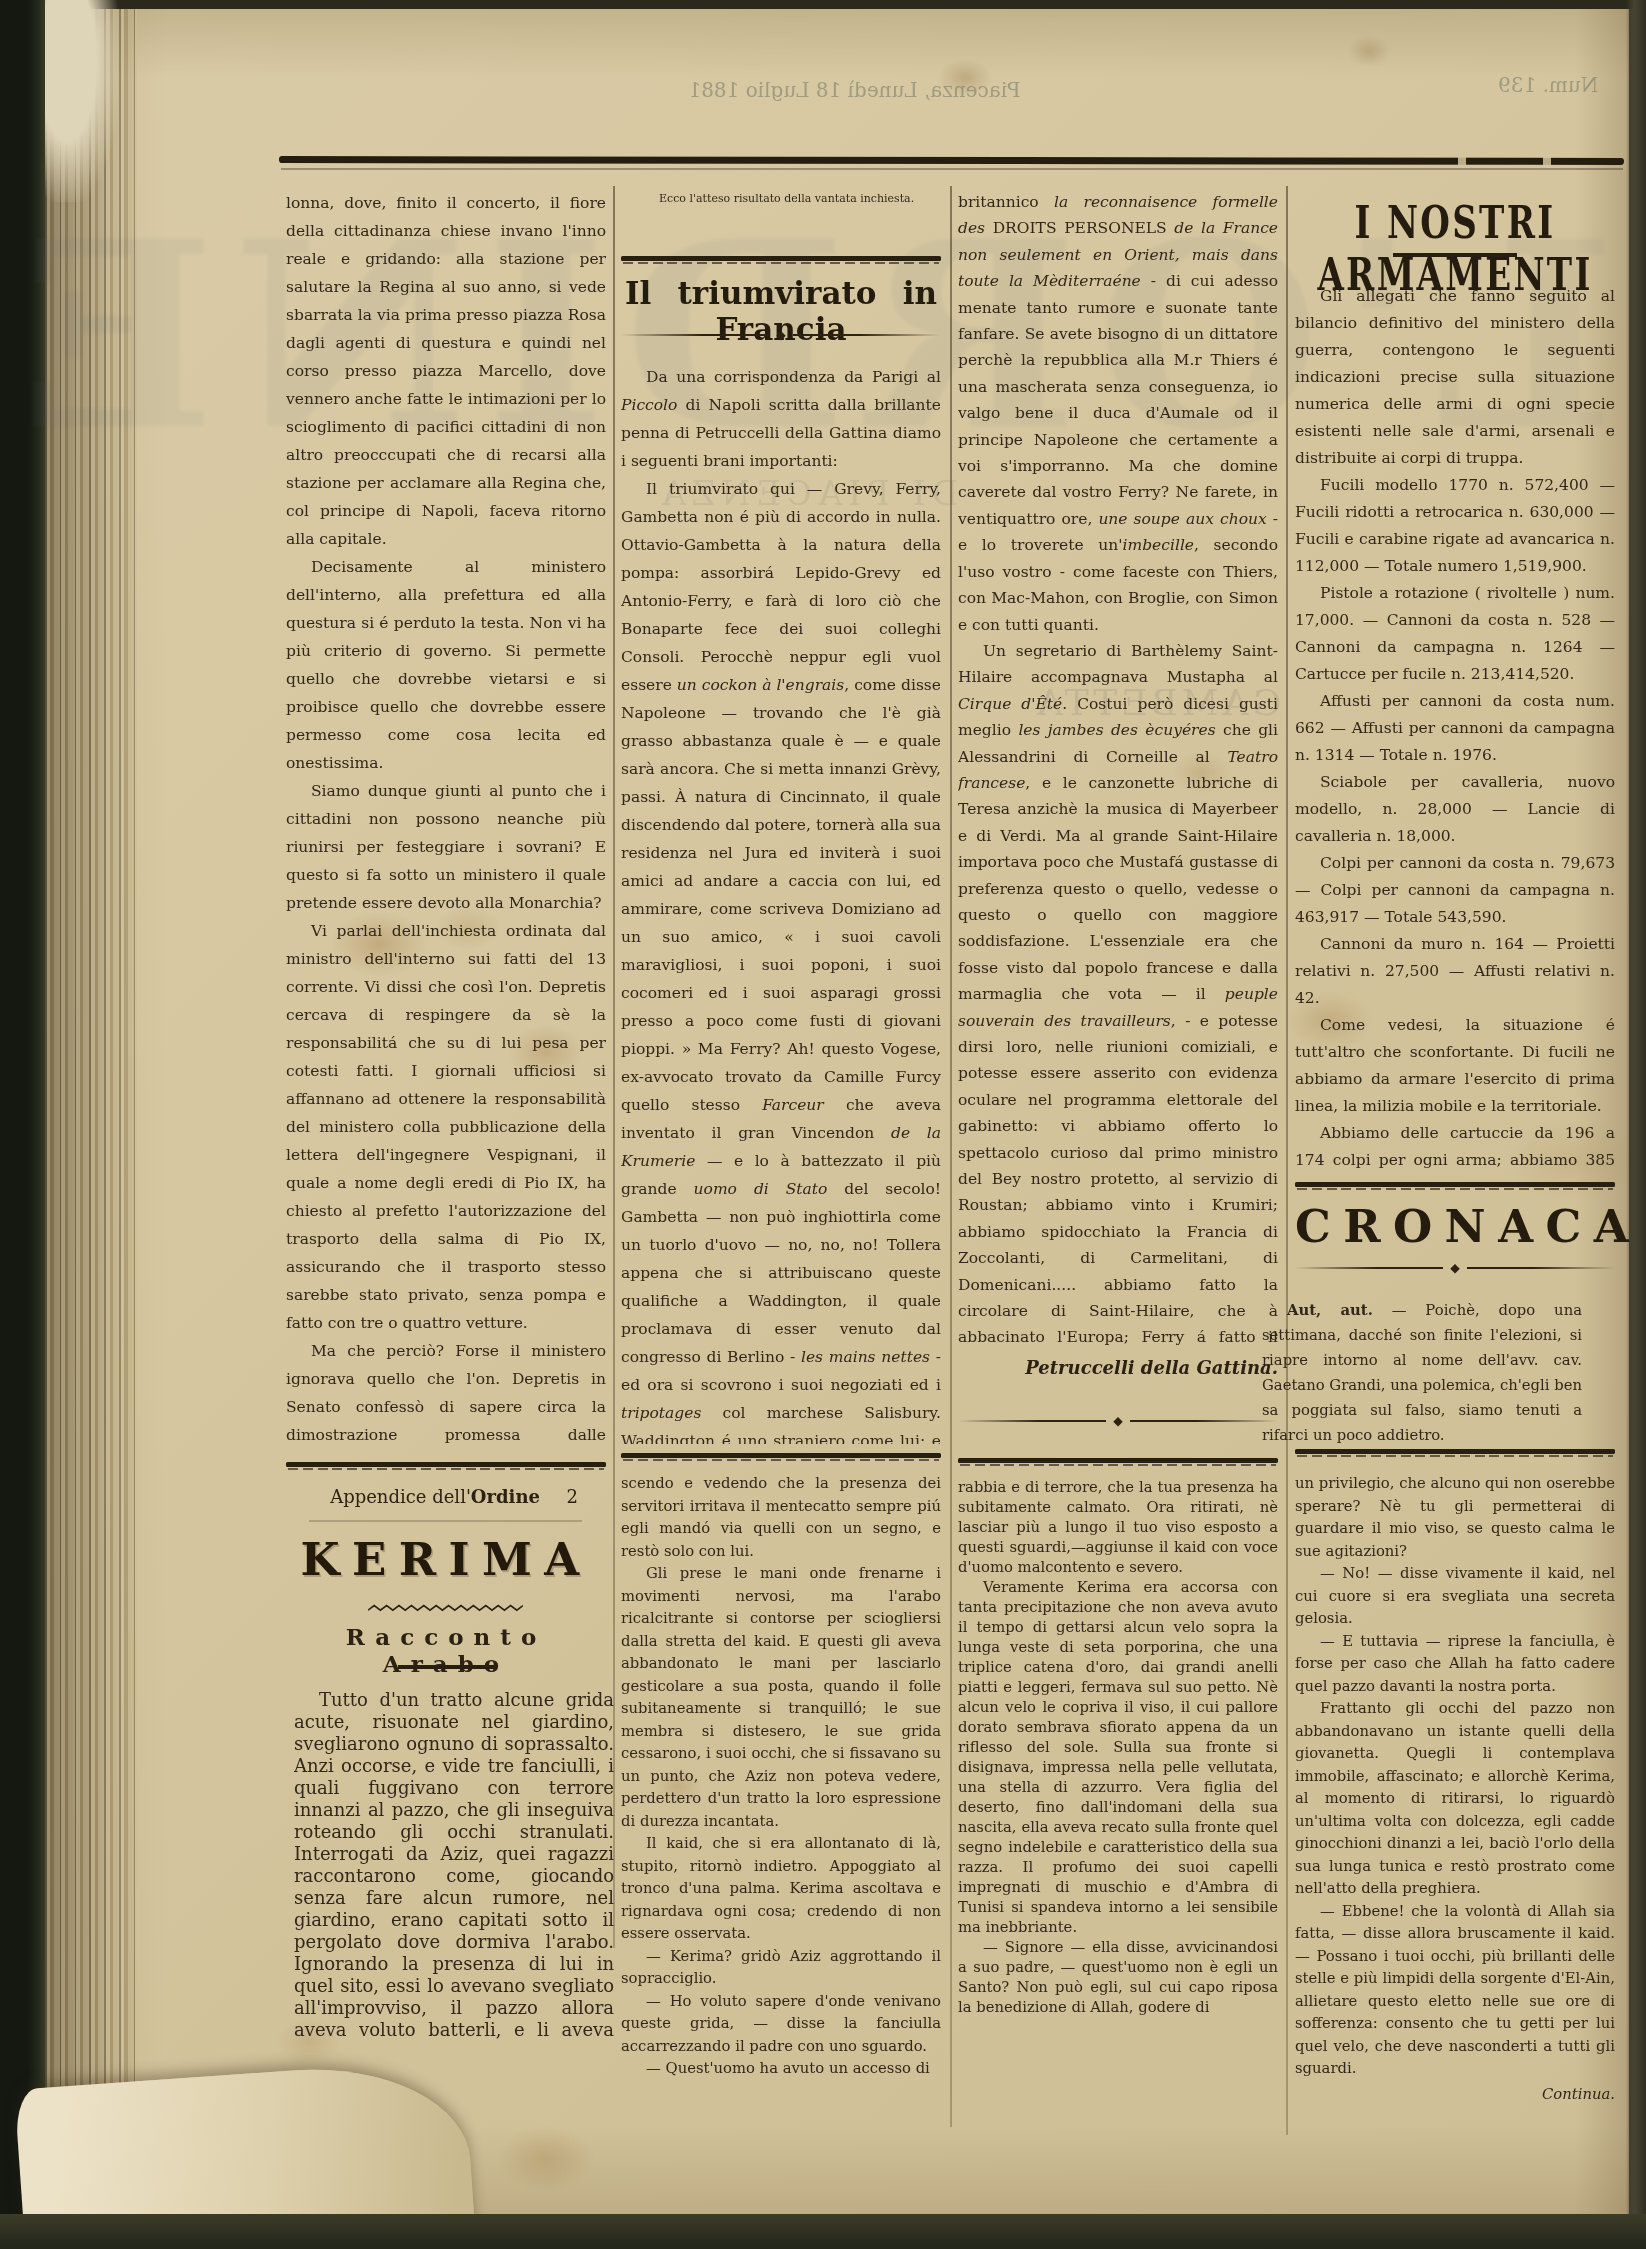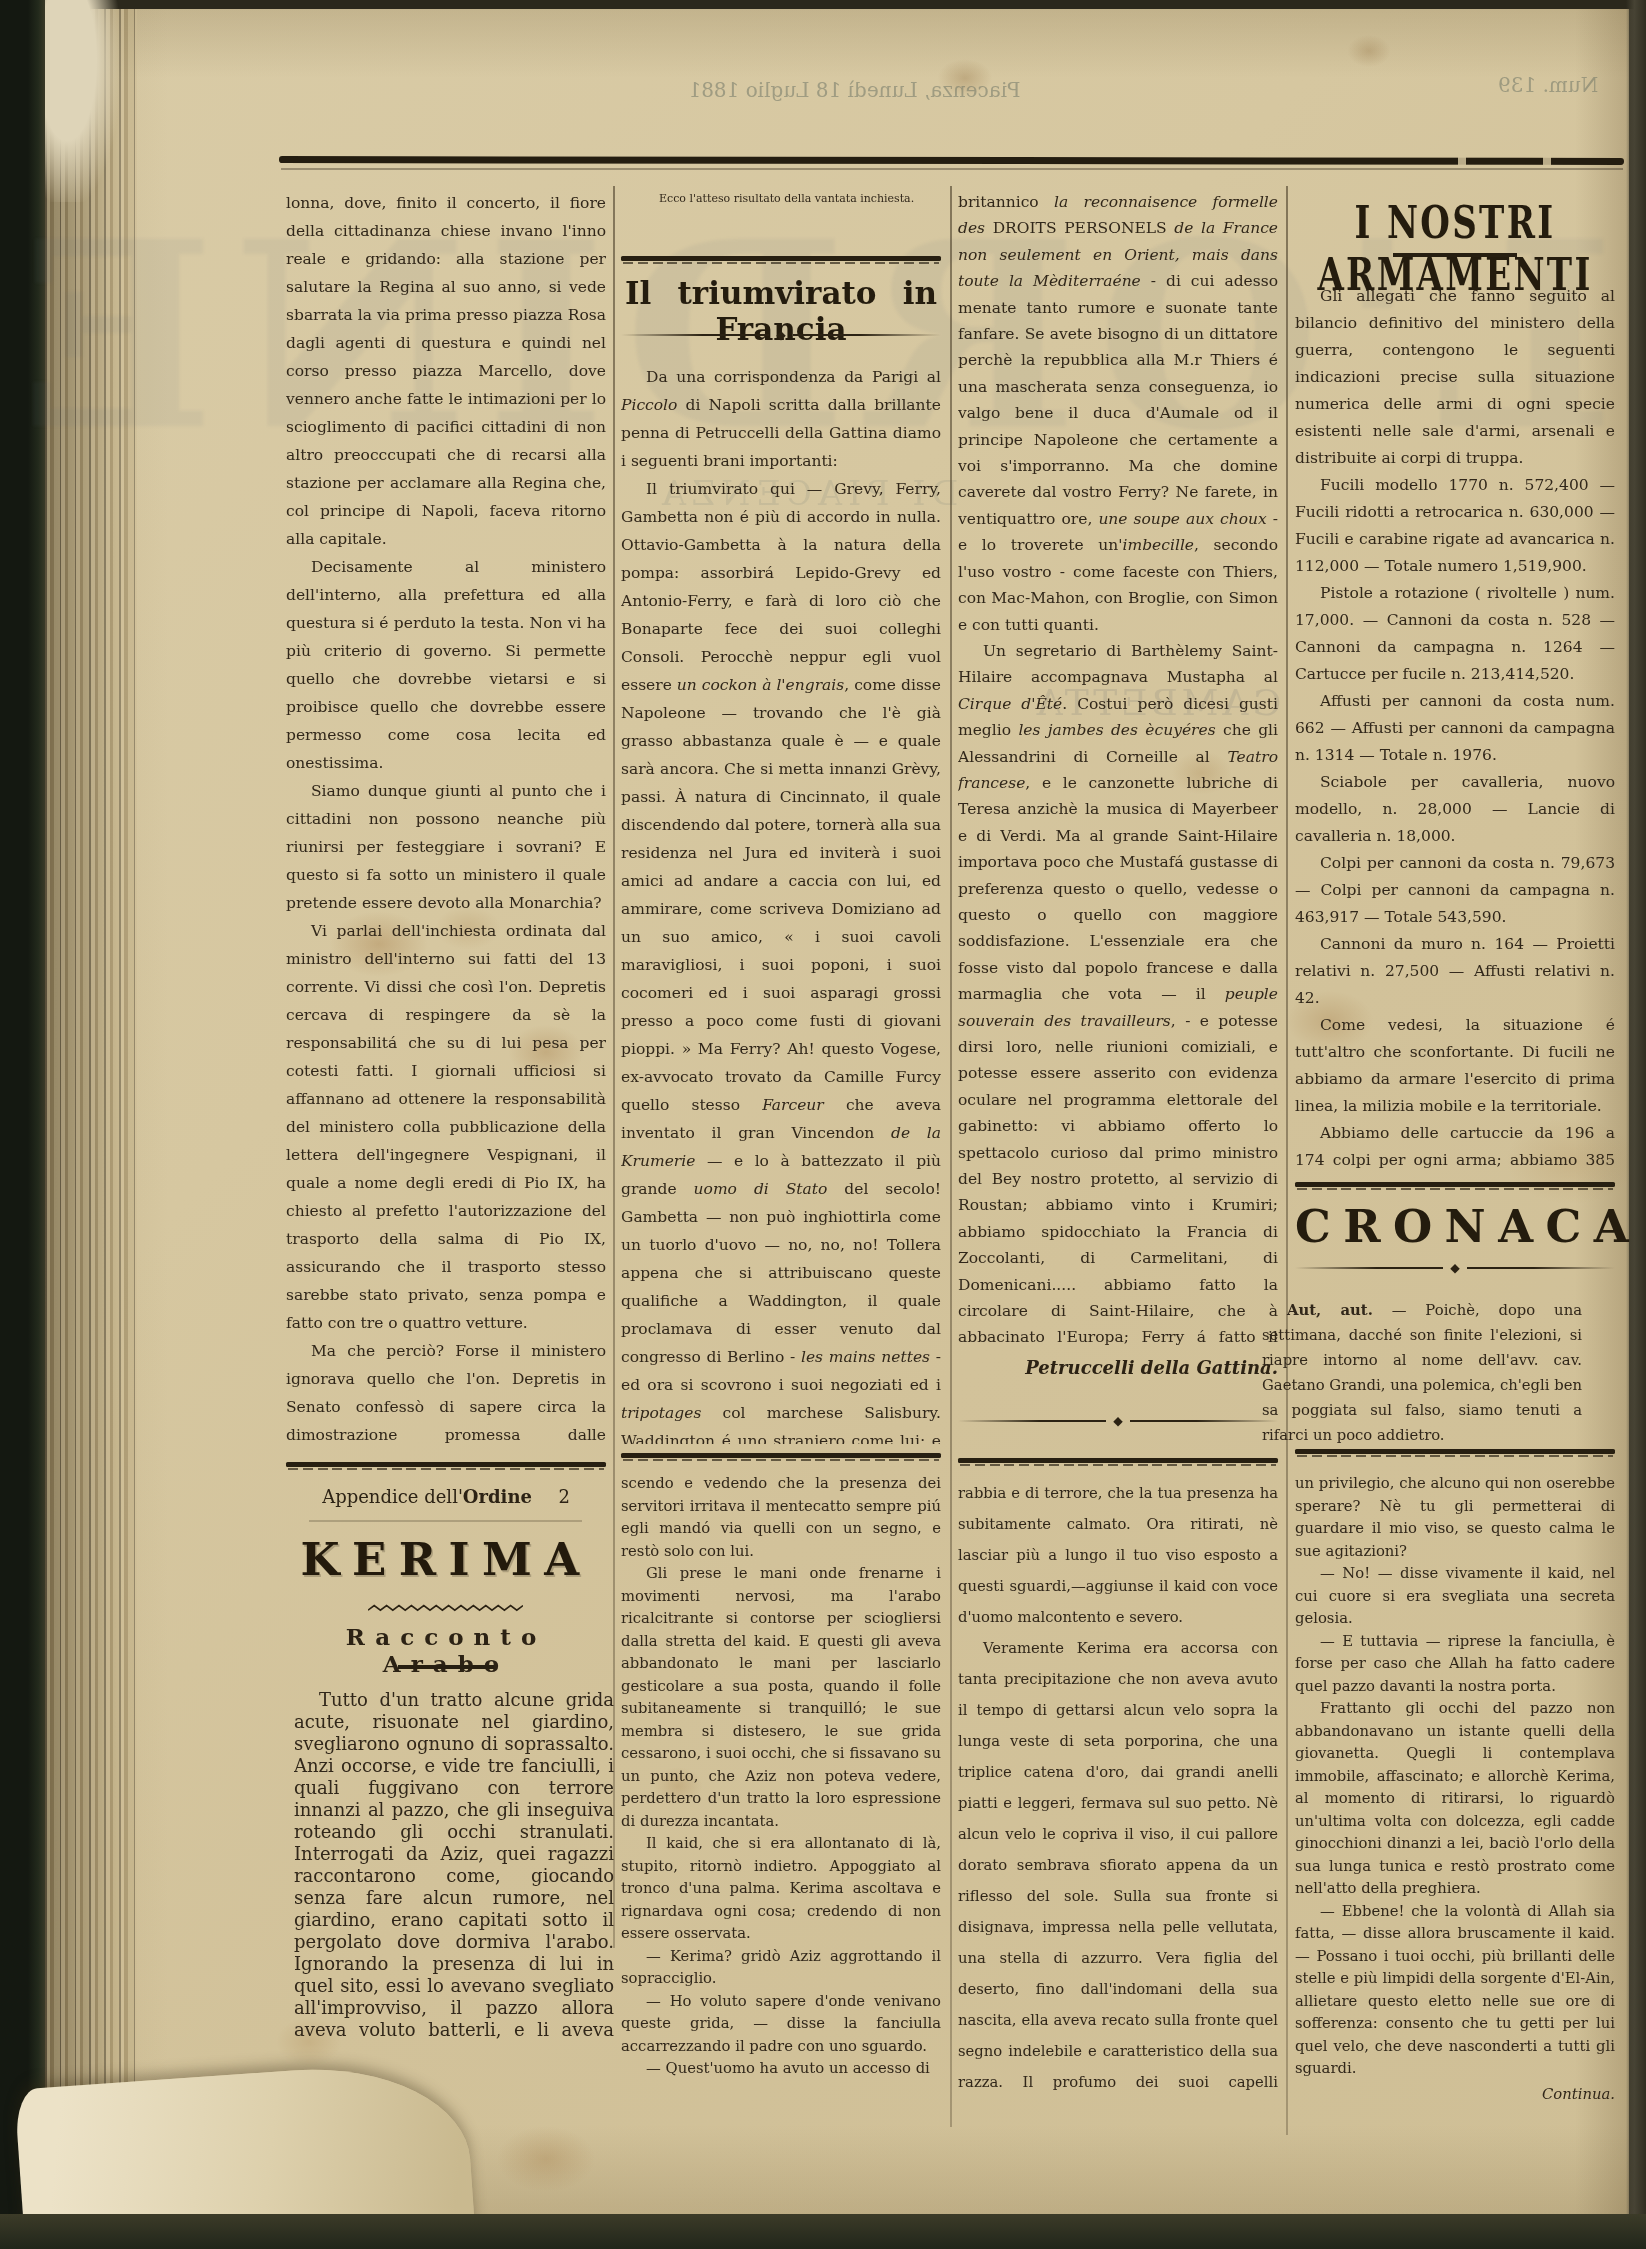--- a/index.html
+++ b/index.html
@@ -109,21 +109,21 @@
 <div class="col-block clip cont" style="left:286px;top:189px;height:1262px;font-size:15.5px;line-height:28px;">
     <p class="para">lonna, dove, finito il concerto, il fiore della cittadinanza chiese invano l'inno reale e gridando: alla stazione per salutare la Regina al suo anno, si vede sbarrata la via prima presso piazza Rosa dagli agenti di questura e quindi nel corso presso piazza Marcello, dove vennero anche fatte le intimazioni per lo scioglimento di pacifici cittadini di non altro preocccupati che di recarsi alla stazione per acclamare alla Regina che, col principe di Napoli, faceva ritorno alla capitale.</p>
     <p class="para">Decisamente al ministero dell'interno, alla prefettura ed alla questura si é perduto la testa. Non vi ha più criterio di governo. Si permette quello che dovrebbe vietarsi e si proibisce quello che dovrebbe essere permesso come cosa lecita ed onestissima.</p>
     <p class="para">Siamo dunque giunti al punto che i cittadini non possono neanche più riunirsi per festeggiare i sovrani? E questo si fa sotto un ministero il quale pretende essere devoto alla Monarchia?</p>
     <p class="para">Vi parlai dell'inchiesta ordinata dal ministro dell'interno sui fatti del 13 corrente. Vi dissi che così l'on. Depretis cercava di respingere da sè la responsabilitá che su di lui pesa per cotesti fatti. I giornali ufficiosi si affannano ad ottenere la responsabilità del ministero colla pubblicazione della lettera dell'ingegnere Vespignani, il quale a nome degli eredi di Pio IX, ha chiesto al prefetto l'autorizzazione del trasporto della salma di Pio IX, assicurando che il trasporto stesso sarebbe stato privato, senza pompa e fatto con tre o quattro vetture.</p>
     <p class="para">Ma che perciò? Forse il ministero ignorava quello che l'on. Depretis in Senato confessò di sapere circa la dimostrazione promessa dalle associazioni cattoliche?</p>
   </div>
 
 <div class="xrule" style="left:286px;top:1462px;"></div>
 
-<div class="appendix" style="left:286px;top:1486px;font-size:18px;">
+<div class="appendix" style="left:294px;top:1486px;font-size:18px;">
   <span>Appendice dell'</span><b>Ordine</b><span style="margin-left:26.4px;">2</span>
 </div>
 <div class="thinrule" style="left:309px;top:1520px;width:273px;opacity:.45;"></div>
 
 <div class="kerima" style="left:286px;top:1533px;font-size:45px;letter-spacing:12.4px;">KERIMA</div>
 <svg style="position:absolute;left:368px;top:1604px;" width="155" height="7.8" viewBox="0 0 200 10">
   <polyline points="0,8 8,2 16,8 24,2 32,8 40,2 48,8 56,2 64,8 72,2 80,8 88,2 96,8 104,2 112,8 120,2 128,8 136,2 144,8 152,2 160,8 168,2 176,8 184,2 192,8 200,2" fill="none" stroke="#2b2213" stroke-width="2"></polyline>
 </svg>
 <div class="subtitle" style="left:286px;top:1623px;font-size:23px;letter-spacing:10px;font-weight:bold;">Racconto Arabo</div>
 <div class="hrule-short" style="left:398px;top:1665px;width:96px;"></div>
@@ -170,21 +170,21 @@
 
 <div class="signature" style="left:958px;top:1357px;font-size:18px;">Petruccelli della Gattina.</div>
 
 <div class="orn" style="left:958px;top:1415px;">
   <span class="line"></span>
   <span class="dia">◆</span>
   <span class="line r"></span>
 </div>
 <div class="xrule" style="left:958px;top:1458px;"></div>
 
-<div class="col-block clip cont" style="left:958px;top:1477px;height:613px;font-size:14.8px;line-height:31px;">
+<div class="col-block clip cont" style="left:958px;top:1477px;height:613px;font-size:14.8px;line-height:20px;">
     <p class="para">rabbia e di terrore, che la tua presenza ha subitamente calmato. Ora ritirati, nè lasciar più a lungo il tuo viso esposto a questi sguardi,—aggiunse il kaid con voce d'uomo malcontento e severo.</p>
     <p class="para">Veramente Kerima era accorsa con tanta precipitazione che non aveva avuto il tempo di gettarsi alcun velo sopra la lunga veste di seta porporina, che una triplice catena d'oro, dai grandi anelli piatti e leggeri, fermava sul suo petto. Nè alcun velo le copriva il viso, il cui pallore dorato sembrava sfiorato appena da un riflesso del sole. Sulla sua fronte si disignava, impressa nella pelle vellutata, una stella di azzurro. Vera figlia del deserto, fino dall'indomani della sua nascita, ella aveva recato sulla fronte quel segno indelebile e caratteristico della sua razza. Il profumo dei suoi capelli impregnati di muschio e d'Ambra di Tunisi si spandeva intorno a lei sensibile ma inebbriante.</p>
     <p class="para">— Signore — ella disse, avvicinandosi a suo padre, — quest'uomo non è egli un Santo? Non può egli, sul cui capo riposa la benedizione di Allah, godere di</p>
   </div>
 
 <div class="headline" style="left:1295px;top:196px;font-size:34px;letter-spacing:2.3px;transform:scaleY(1.3);transform-origin:top;">I NOSTRI ARMAMENTI</div>
 <div class="hrule-short" style="left:1393px;top:253px;width:124px;"></div>
 
 <div class="col-block clip" style="left:1295px;top:283px;height:891px;font-size:15.5px;line-height:27px;">
     <p class="para">Gli allegati che fanno seguito al bilancio definitivo del ministero della guerra, contengono le seguenti indicazioni precise sulla situazione numerica delle armi di ogni specie esistenti nelle sale d'armi, arsenali e distribuite ai corpi di truppa.</p>

